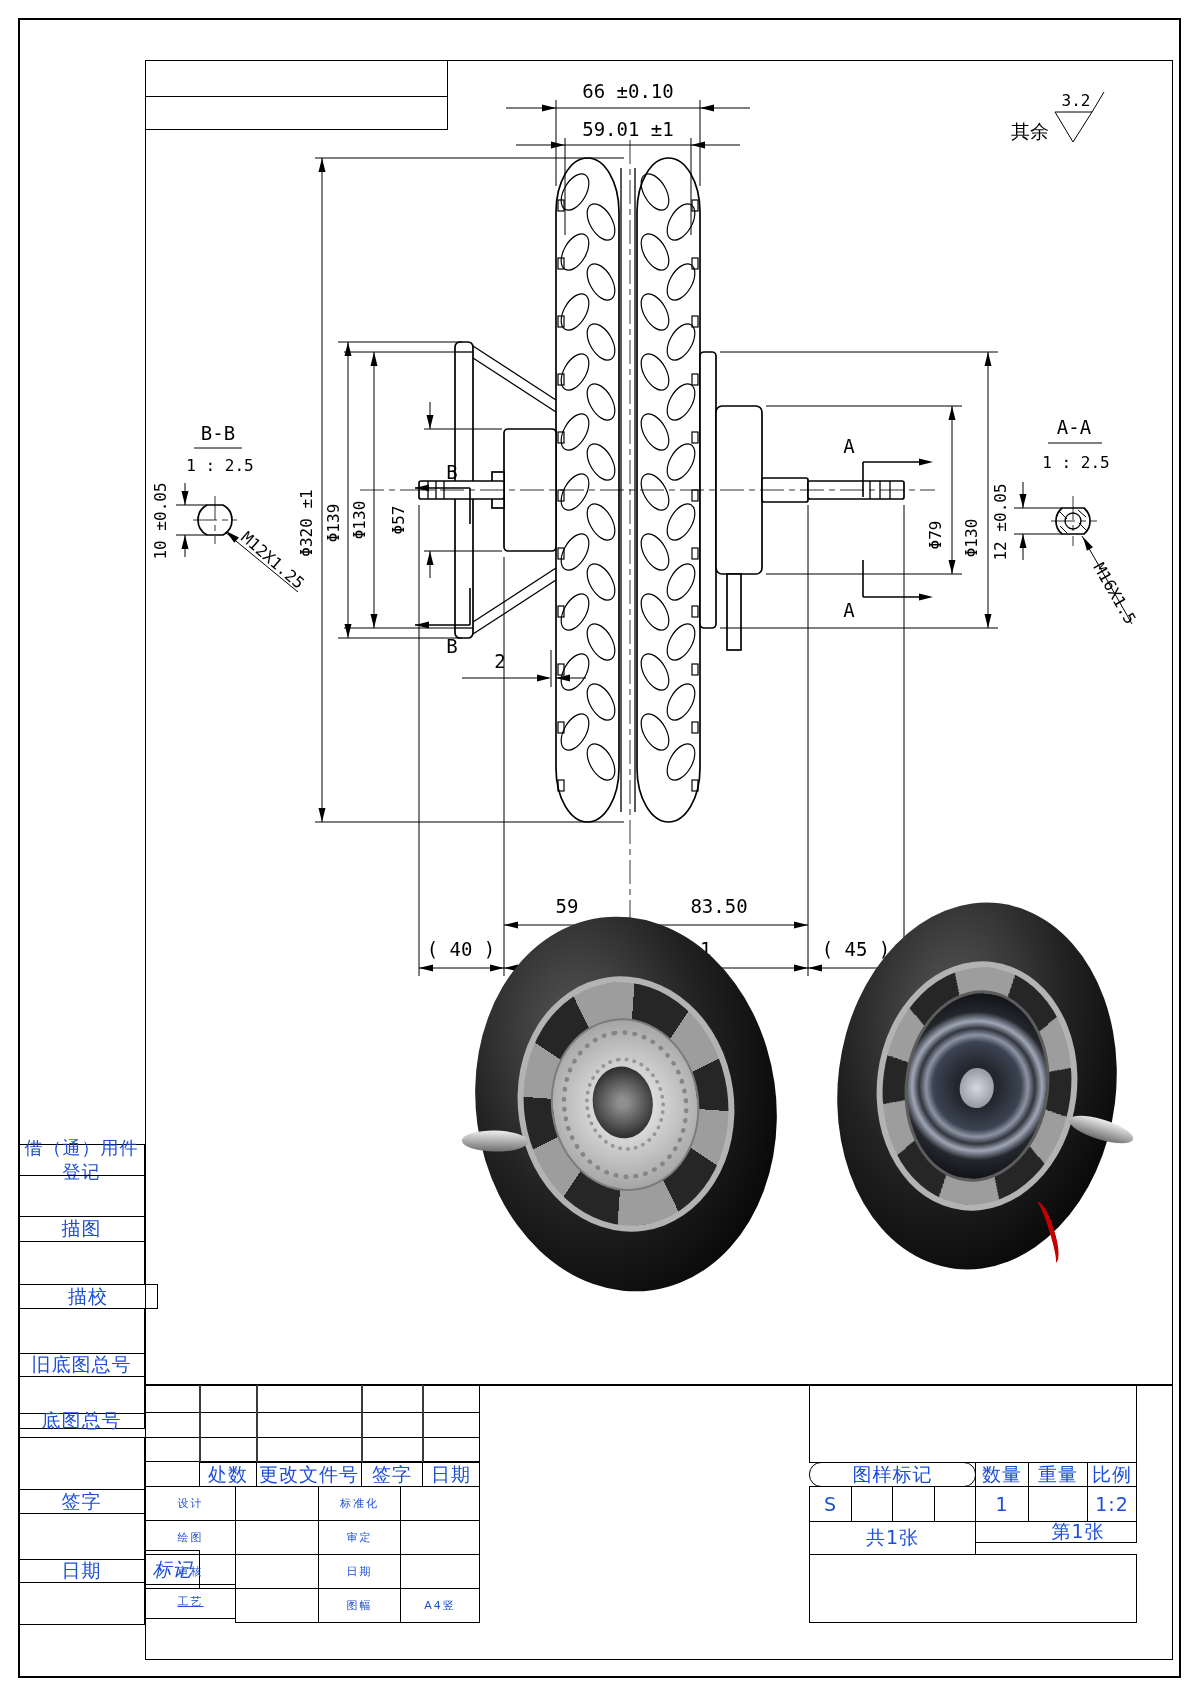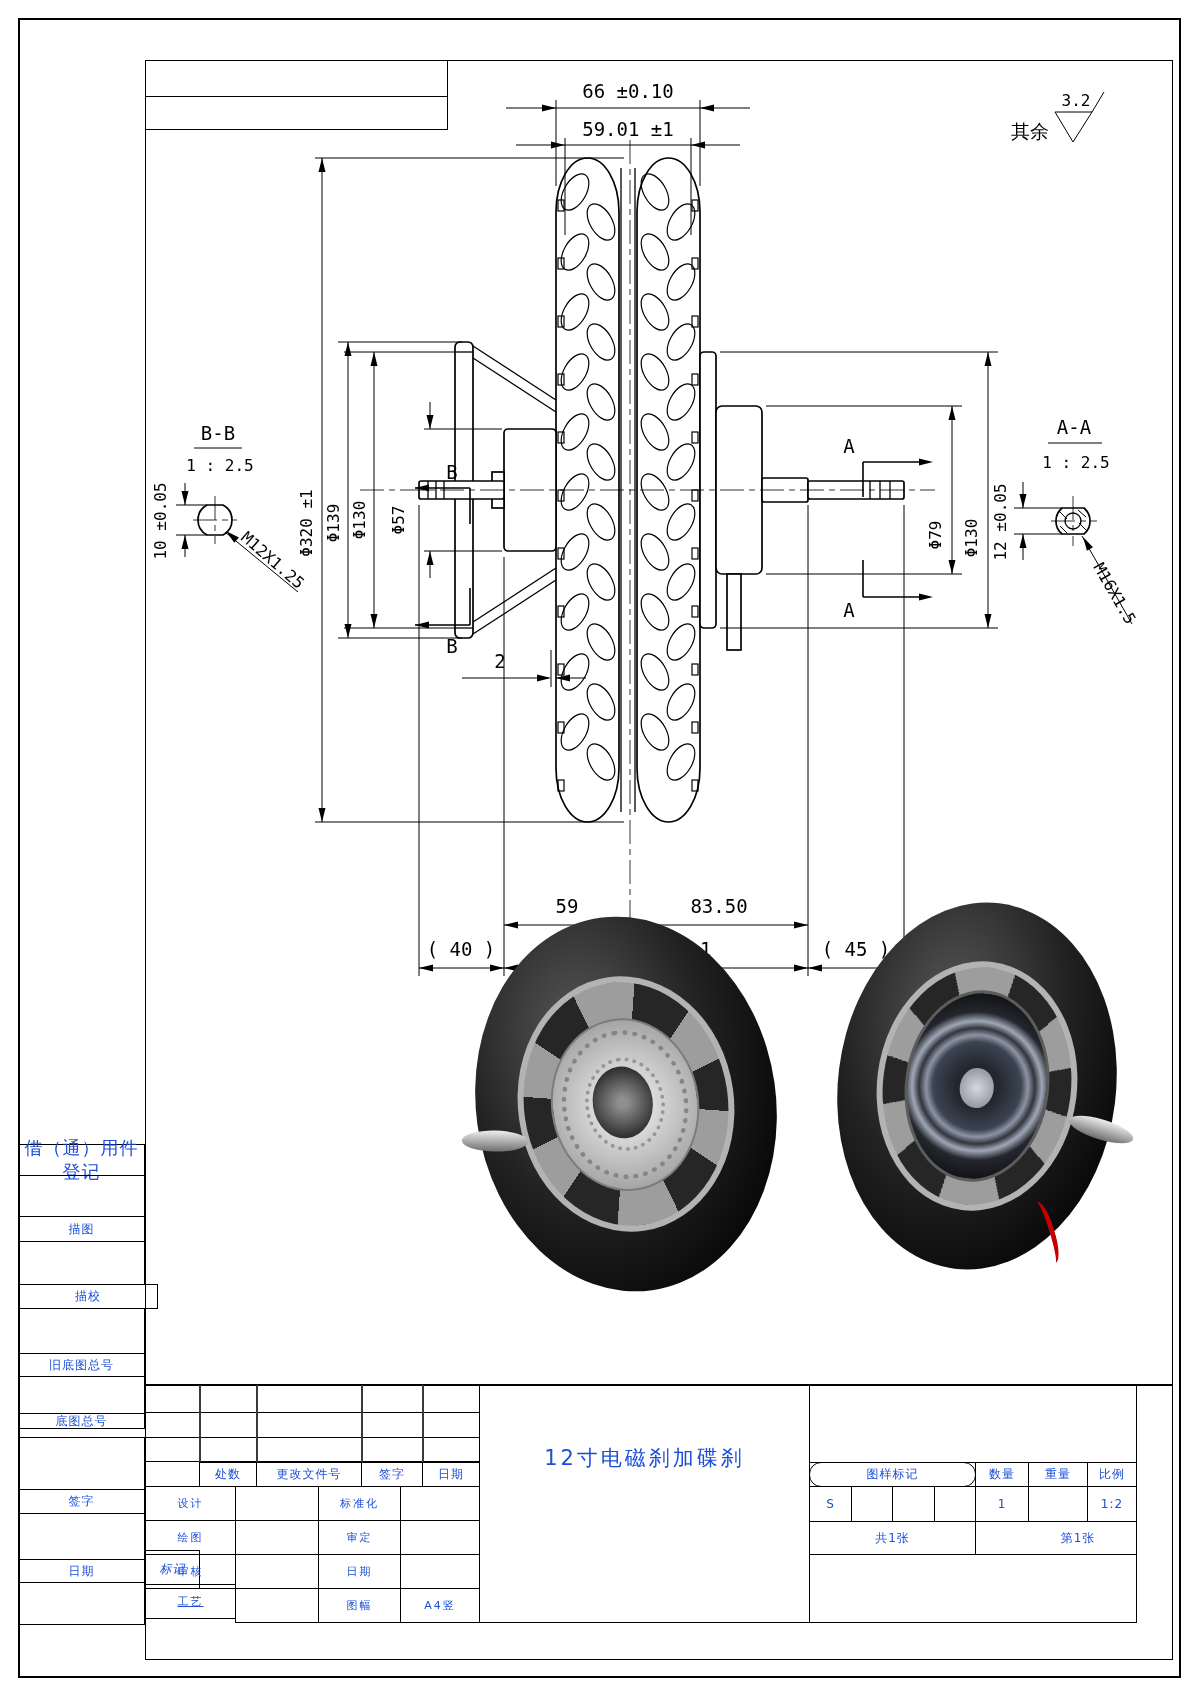--- a/index.html
+++ b/index.html
@@ -4,21 +4,21 @@
 <style>
   html,body{margin:0;padding:0;background:#fff;}
   #page{position:relative;width:1199px;height:1696px;background:#fff;overflow:hidden;
         font-family:"DejaVu Sans",sans-serif;color:#1d4ed8;}
   .abs{position:absolute;box-sizing:border-box;}
   .frame{border:2px solid #000;}
   .frame2{border:1.6px solid #000;}
   .cell{position:absolute;box-sizing:border-box;border:1px solid #000;display:flex;
         align-items:center;justify-content:center;text-align:center;
         font-family:"DejaVu Sans",sans-serif;}
-  .cell.sm{font-size:12px;letter-spacing:1px;}
+  .cell.sm{font-size:19px;letter-spacing:1px;}
   .cell.md{font-size:11px;letter-spacing:2px;}
   .vdiv{position:absolute;width:2px;background:#3a3a3a;}
   .hthick{position:absolute;height:0;border-top:2.5px solid #000;}
   svg{position:absolute;left:0;top:0;}
   .thin{stroke:#000;stroke-width:1;fill:none;}
   .med{stroke:#000;stroke-width:1.6;fill:none;}
   .part{stroke:#000;stroke-width:1.7;fill:#fff;}
   .pline{stroke:#000;stroke-width:1.3;fill:none;}
   .tread{stroke:#000;stroke-width:1.2;fill:none;}
   .ah{fill:#000;stroke:none;}
@@ -356,34 +356,31 @@
   <div class="cell md" style="left:145px;top:1554px;width:91px;height:35px;">审核</div>
   <div class="cell" style="left:235px;top:1554px;width:84px;height:35px;"></div>
   <div class="cell md" style="left:318px;top:1554px;width:83px;height:35px;">日期</div>
   <div class="cell" style="left:400px;top:1554px;width:80px;height:35px;"></div>
 
   <div class="cell md" style="left:145px;top:1584px;width:91px;height:35px;text-decoration:underline;">工艺</div>
   <div class="cell" style="left:235px;top:1588px;width:84px;height:35px;"></div>
   <div class="cell md" style="left:318px;top:1588px;width:83px;height:35px;">图幅</div>
   <div class="cell md" style="left:400px;top:1588px;width:80px;height:35px;">A4竖</div>
 
-  <div class="cell prodname" style="left:479px;top:1385px;width:331px;height:238px;align-items:flex-start;">
-    <span>12寸电磁刹加碟刹</span>
-  </div>
 
   <div class="cell" style="left:809px;top:1385px;width:328px;height:78px;"></div>
   <div class="cell sm" style="left:809px;top:1462px;width:167px;height:25px;border-radius:12px;">图样标记</div>
   <div class="cell sm" style="left:975px;top:1462px;width:54px;height:25px;">数量</div>
   <div class="cell sm" style="left:1028px;top:1462px;width:60px;height:25px;">重量</div>
   <div class="cell sm" style="left:1087px;top:1462px;width:50px;height:25px;">比例</div>
 
   <div class="cell sm" style="left:809px;top:1486px;width:43px;height:36px;">S</div>
   <div class="cell" style="left:851px;top:1486px;width:42px;height:36px;"></div>
   <div class="cell" style="left:892px;top:1486px;width:43px;height:36px;"></div>
   <div class="cell" style="left:934px;top:1486px;width:42px;height:36px;"></div>
   <div class="cell sm" style="left:975px;top:1486px;width:54px;height:36px;">1</div>
   <div class="cell" style="left:1028px;top:1486px;width:60px;height:36px;"></div>
   <div class="cell sm" style="left:1087px;top:1486px;width:50px;height:36px;">1:2</div>
 
   <div class="cell sm" able="false" style="left:809px;top:1521px;width:167px;height:34px;">共1张</div>
-  <div class="cell sm" style="left:975px;top:1521px;width:162px;height:34px;padding-left:44px;">第1张</div>
+  <div class="cell sm" style="left:975px;top:1521px;width:162px;height:22px;padding-left:44px;">第1张</div>
   <div class="cell" style="left:809px;top:1554px;width:328px;height:69px;"></div>
 </div>
 
 </body></html>

